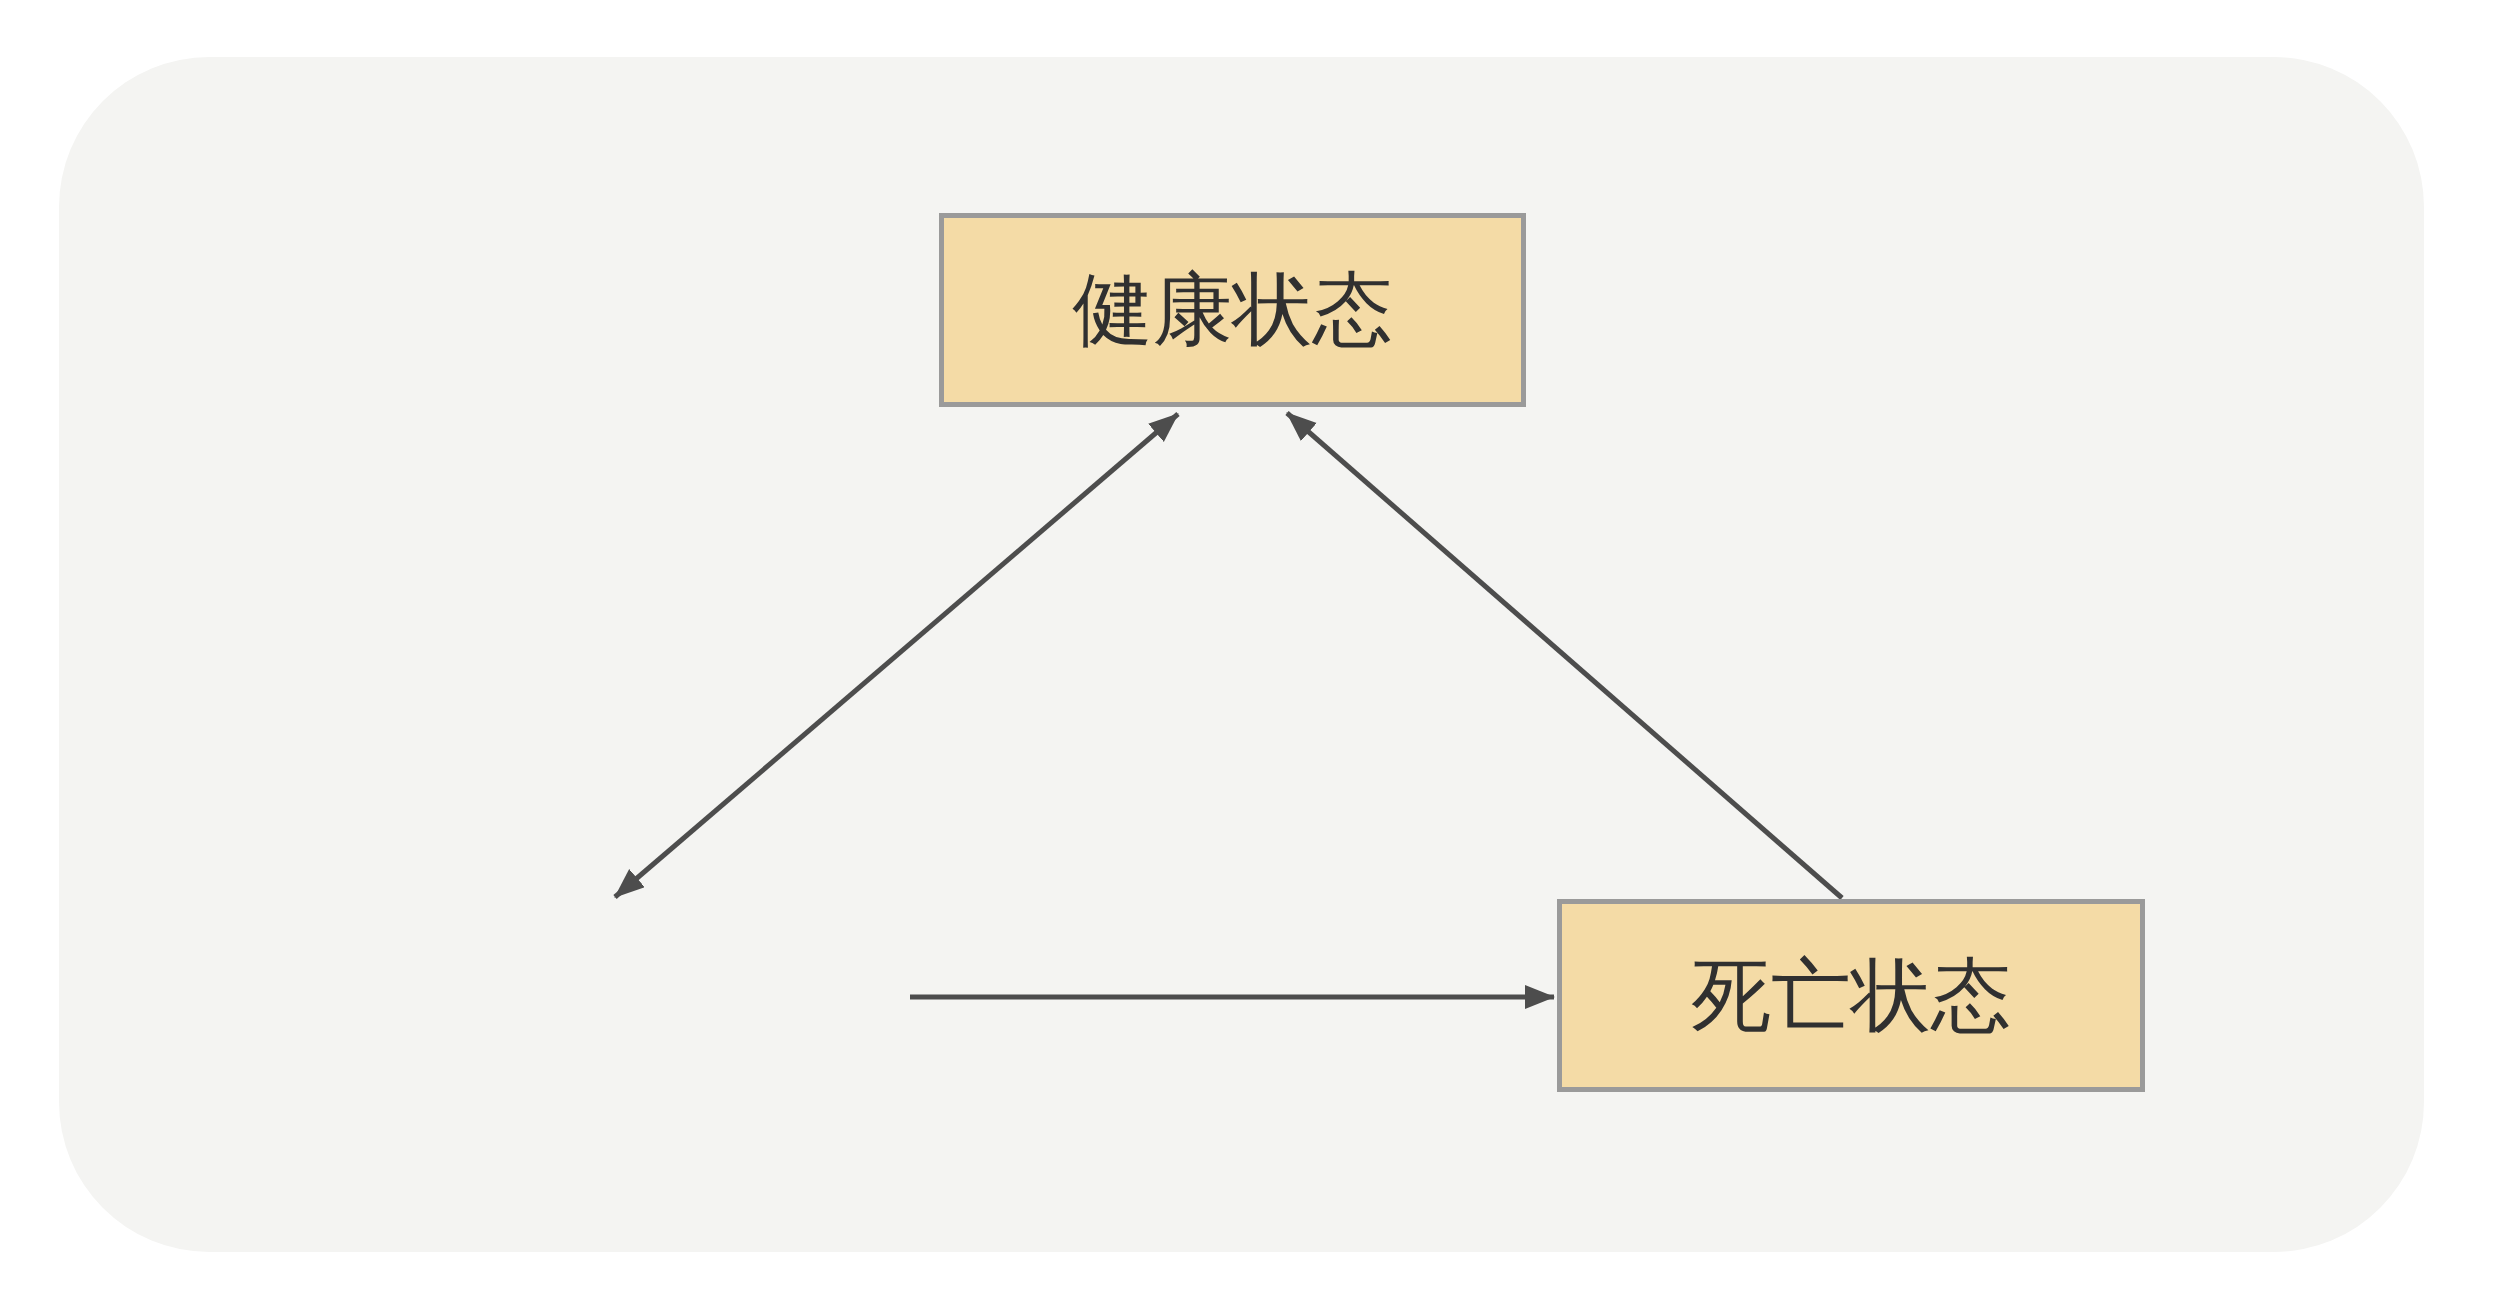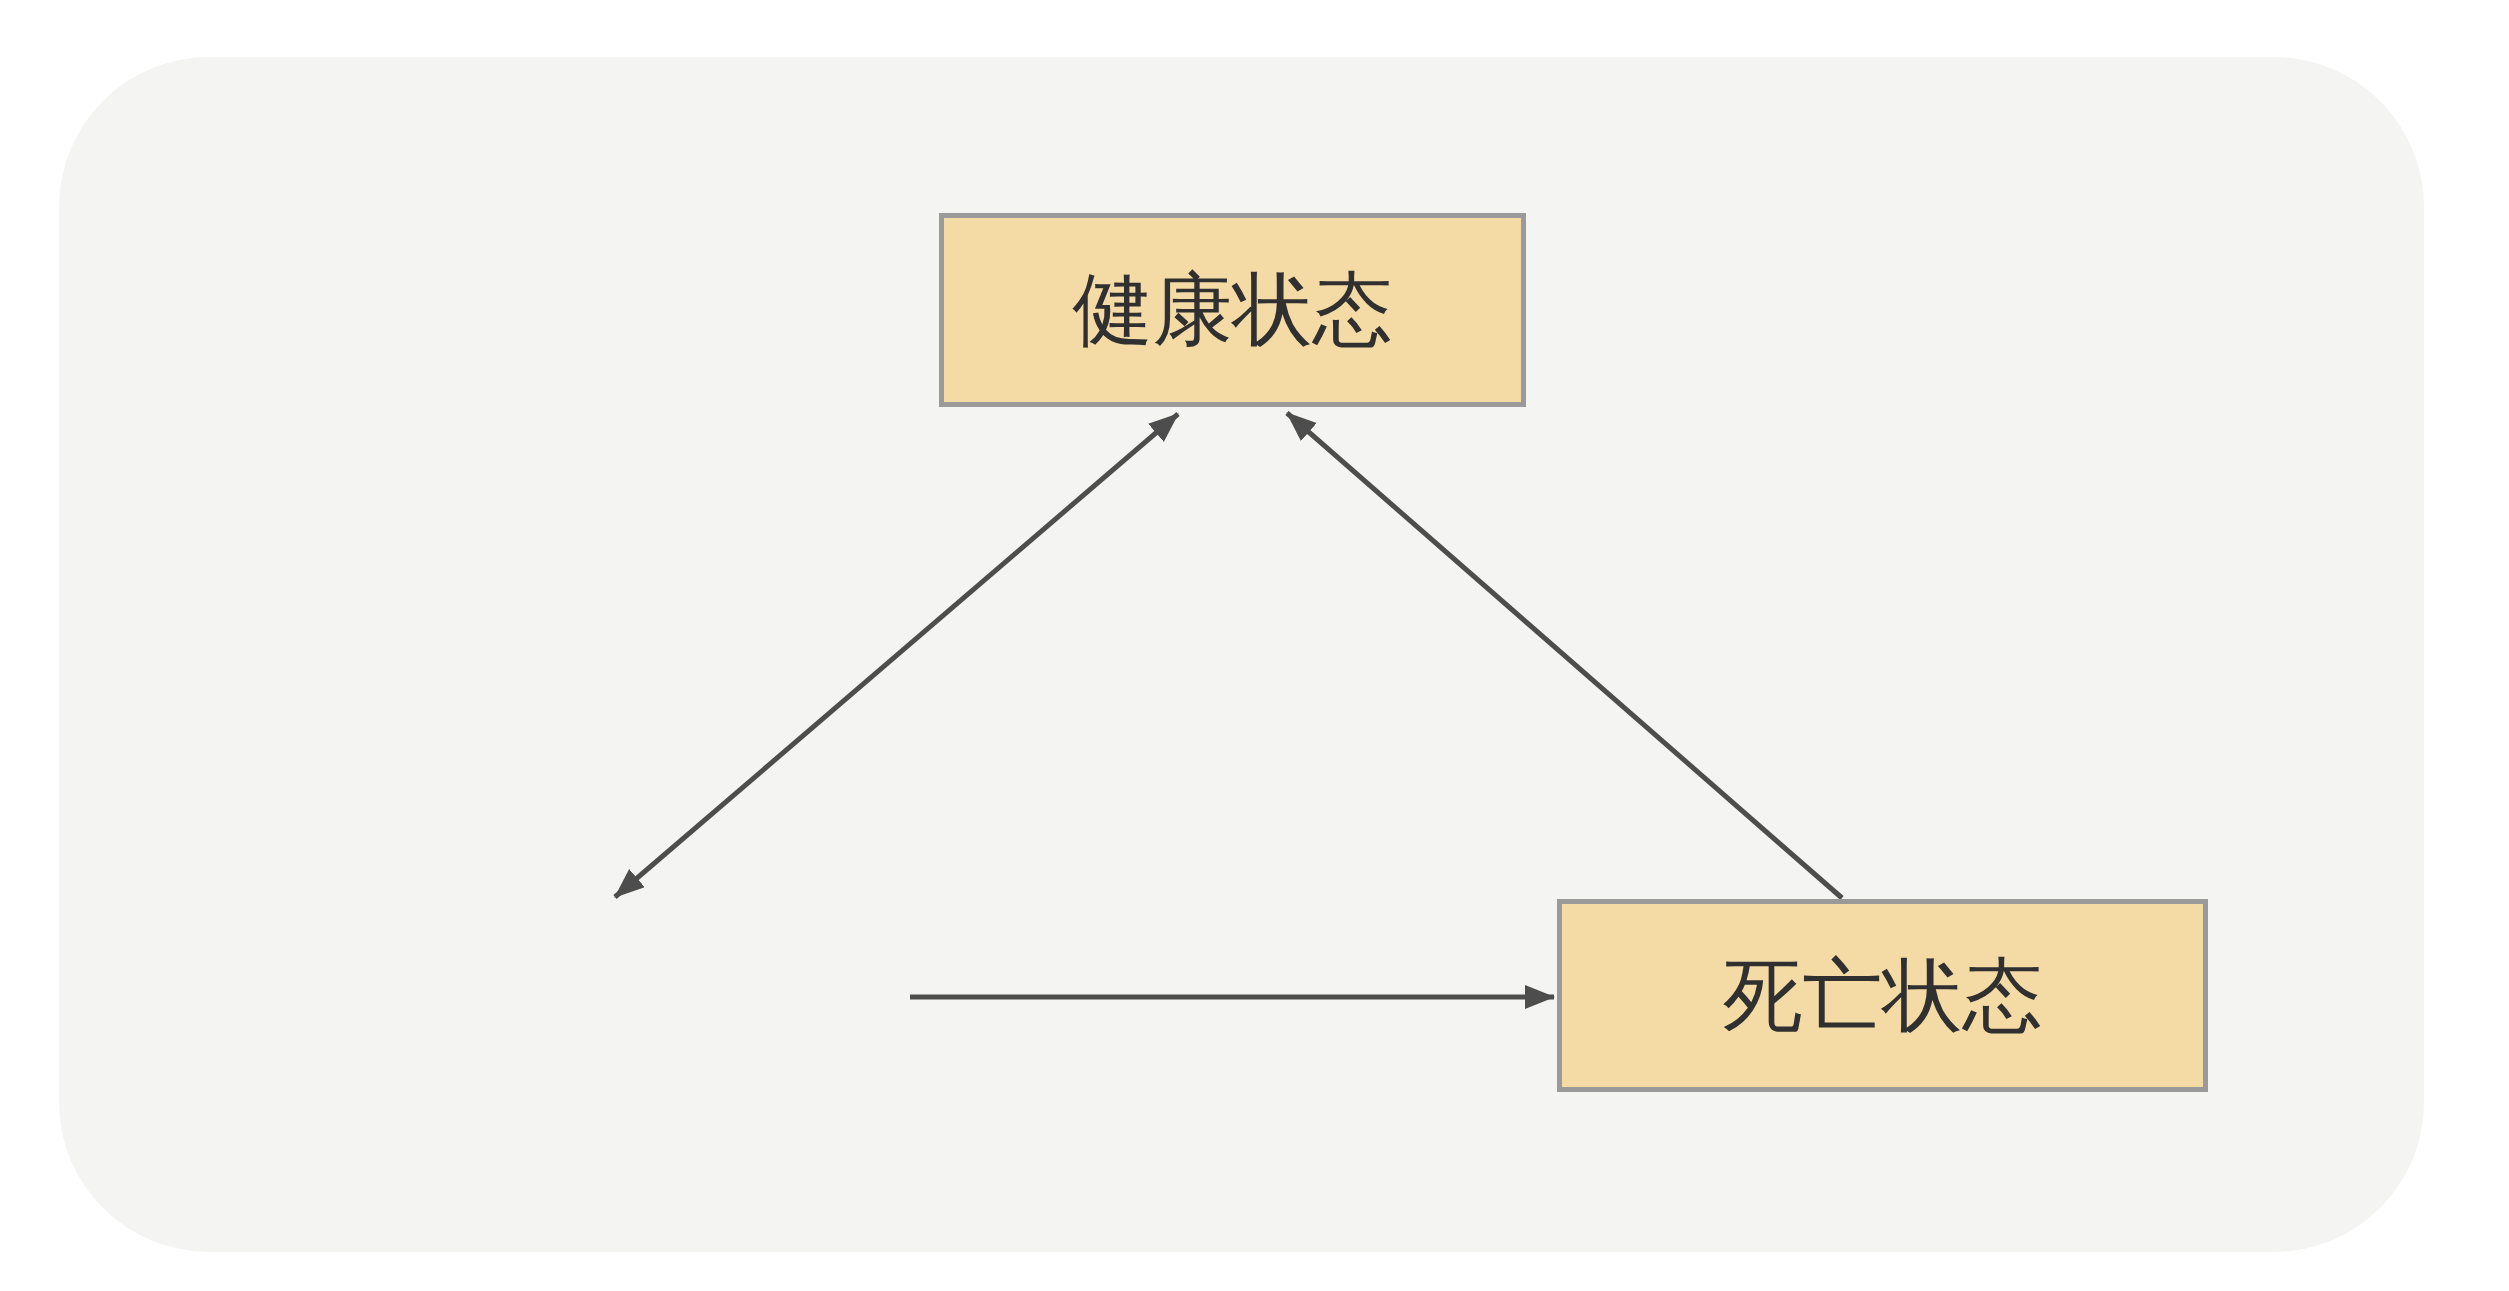--- a/index.html
+++ b/index.html
@@ -46,21 +46,21 @@
     justify-content: center;
     background: var(--node-fill, #F4DBA6);
     border: 5px solid var(--node-border, #9A9A9A);
     color: var(--text, #303030);
     font-size: 80px;
     line-height: 1;
     white-space: nowrap;
   }
   .node-healthy    { left: 925px;  top: 213px; width: 587px; height: 194px; margin-left: 14px; }
   .node-subhealthy { left: 323px;  top: 900px; width: 587px; height: 192px; }
-  .node-death      { left: 1557px; top: 899px; width: 651px; height: 193px; }
+  .node-death      { left: 1557px; top: 899px; width: 588px; height: 193px; }
 </style>
 </head>
 <body>
 
 <div class="stage">
 
   <div class="panel"></div>
 
   <svg class="edges" viewBox="0 0 2509 1291" xmlns="http://www.w3.org/2000/svg">
     <defs>

